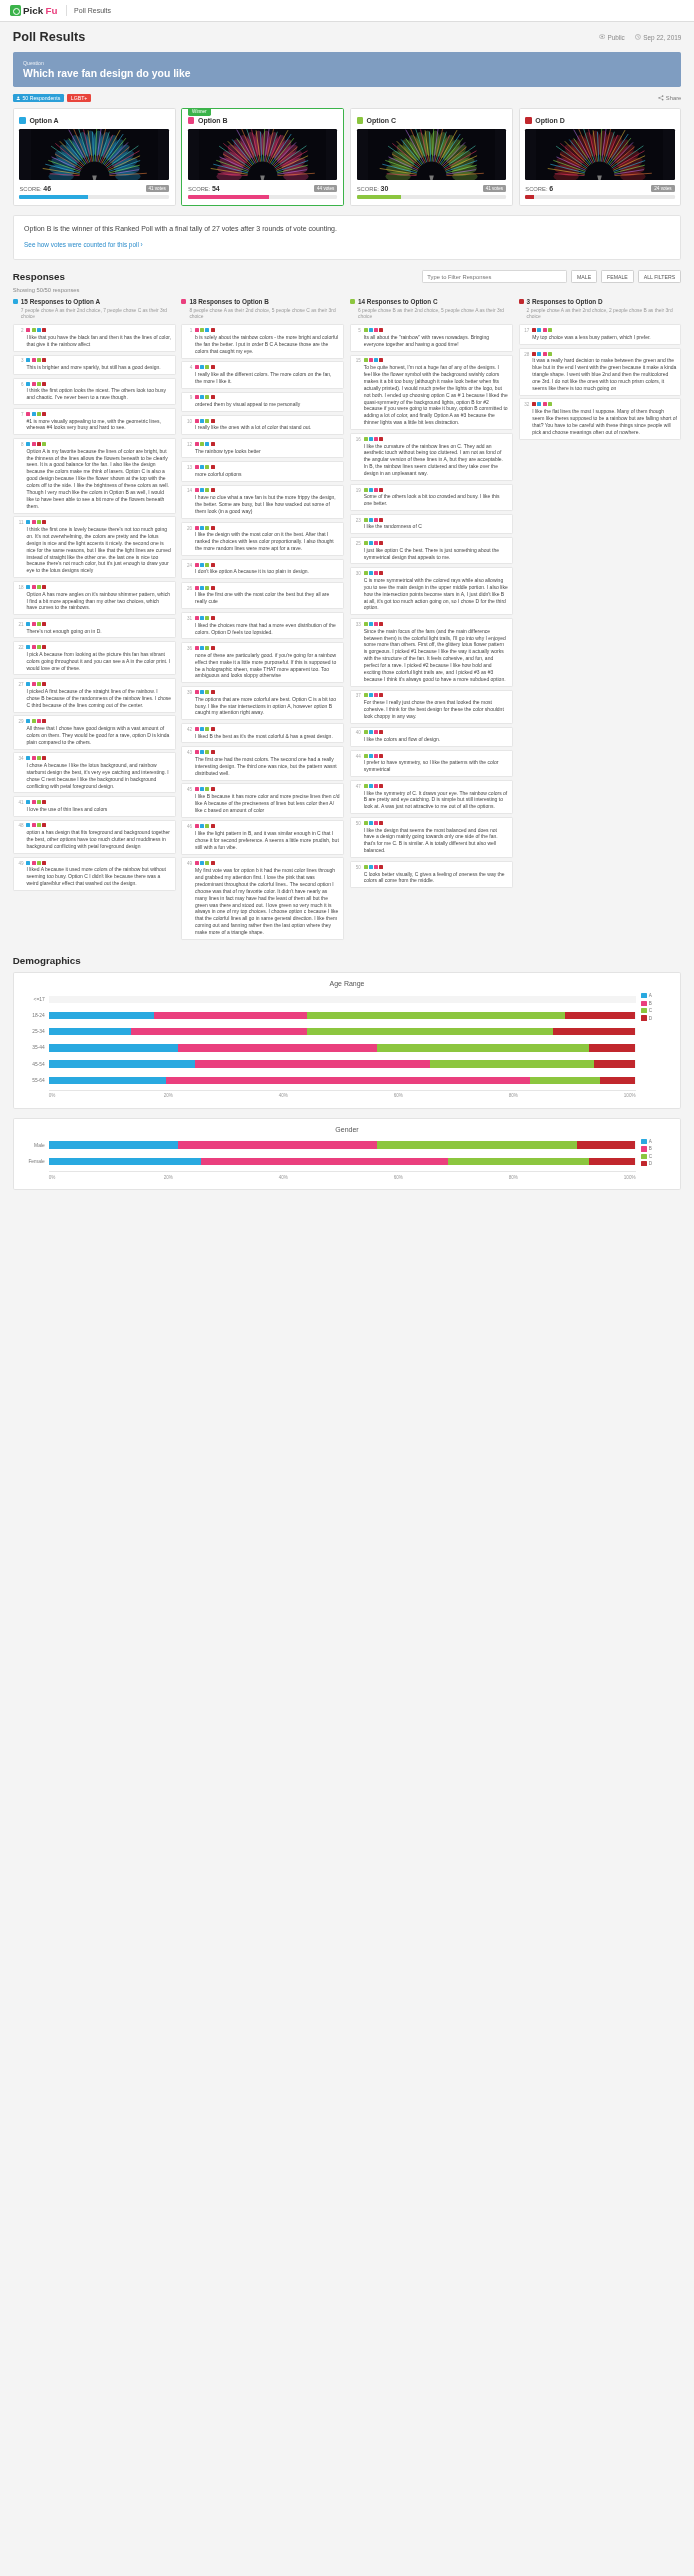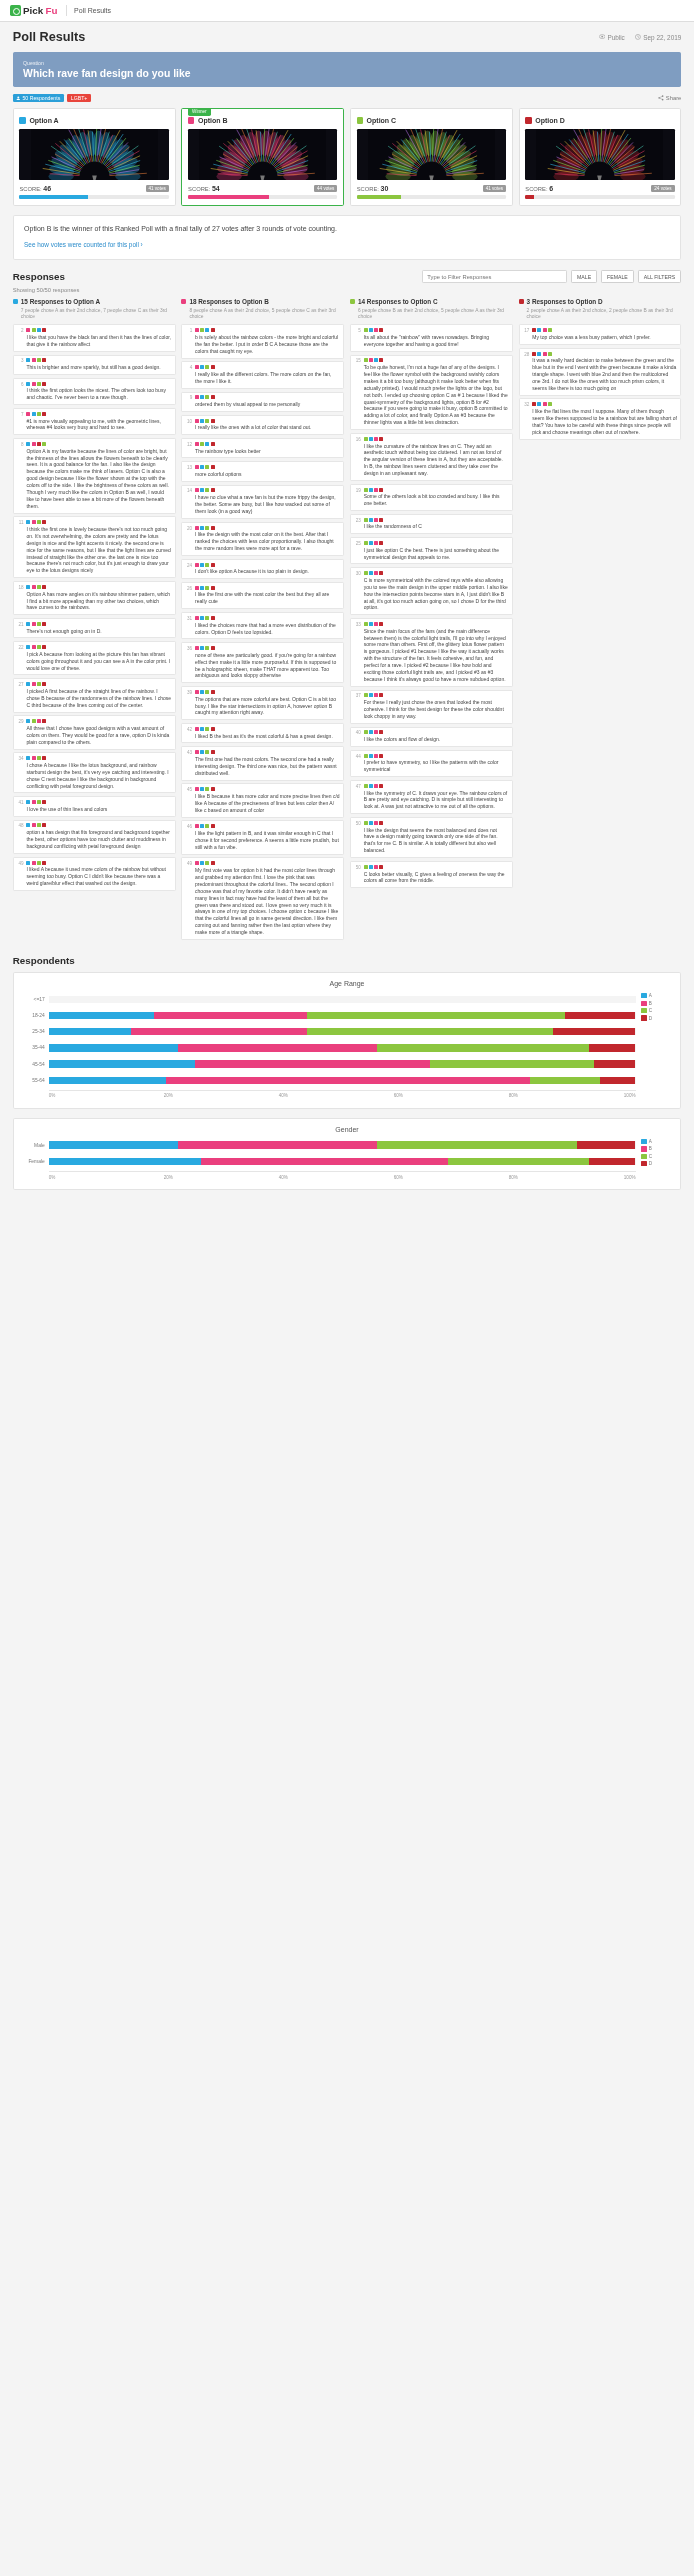--- a/index.html
+++ b/index.html
@@ -1121,21 +1121,21 @@
               <i style="background:#29a9e0"></i>
               <i style="background:#ea3f7e"></i>
               <i style="background:#8cc63f"></i>
             </span>
         <span>I like the flat lines the most I suppose. Many of them though seem like theres supposed to be a rainbow but are falling short of that? You have to be careful with these things since people will pick and choose meanings often out of nowhere.</span>
       </span>
     </div>
       </div>
     </div>
 
-  <div class="demo-title">Respondents</div>
+  <div class="demo-title">Demographics</div>
   <div id="charts">
       <div class="chart-card">
     <div class="chart-head">Age Range</div>
     <div class="chart-wrap">
       <div class="chart-main">
         <div class="chart-row">
       <span class="lbl">&lt;=17</span>
       <span class="bars"></span>
     </div>
             <div class="chart-row">

